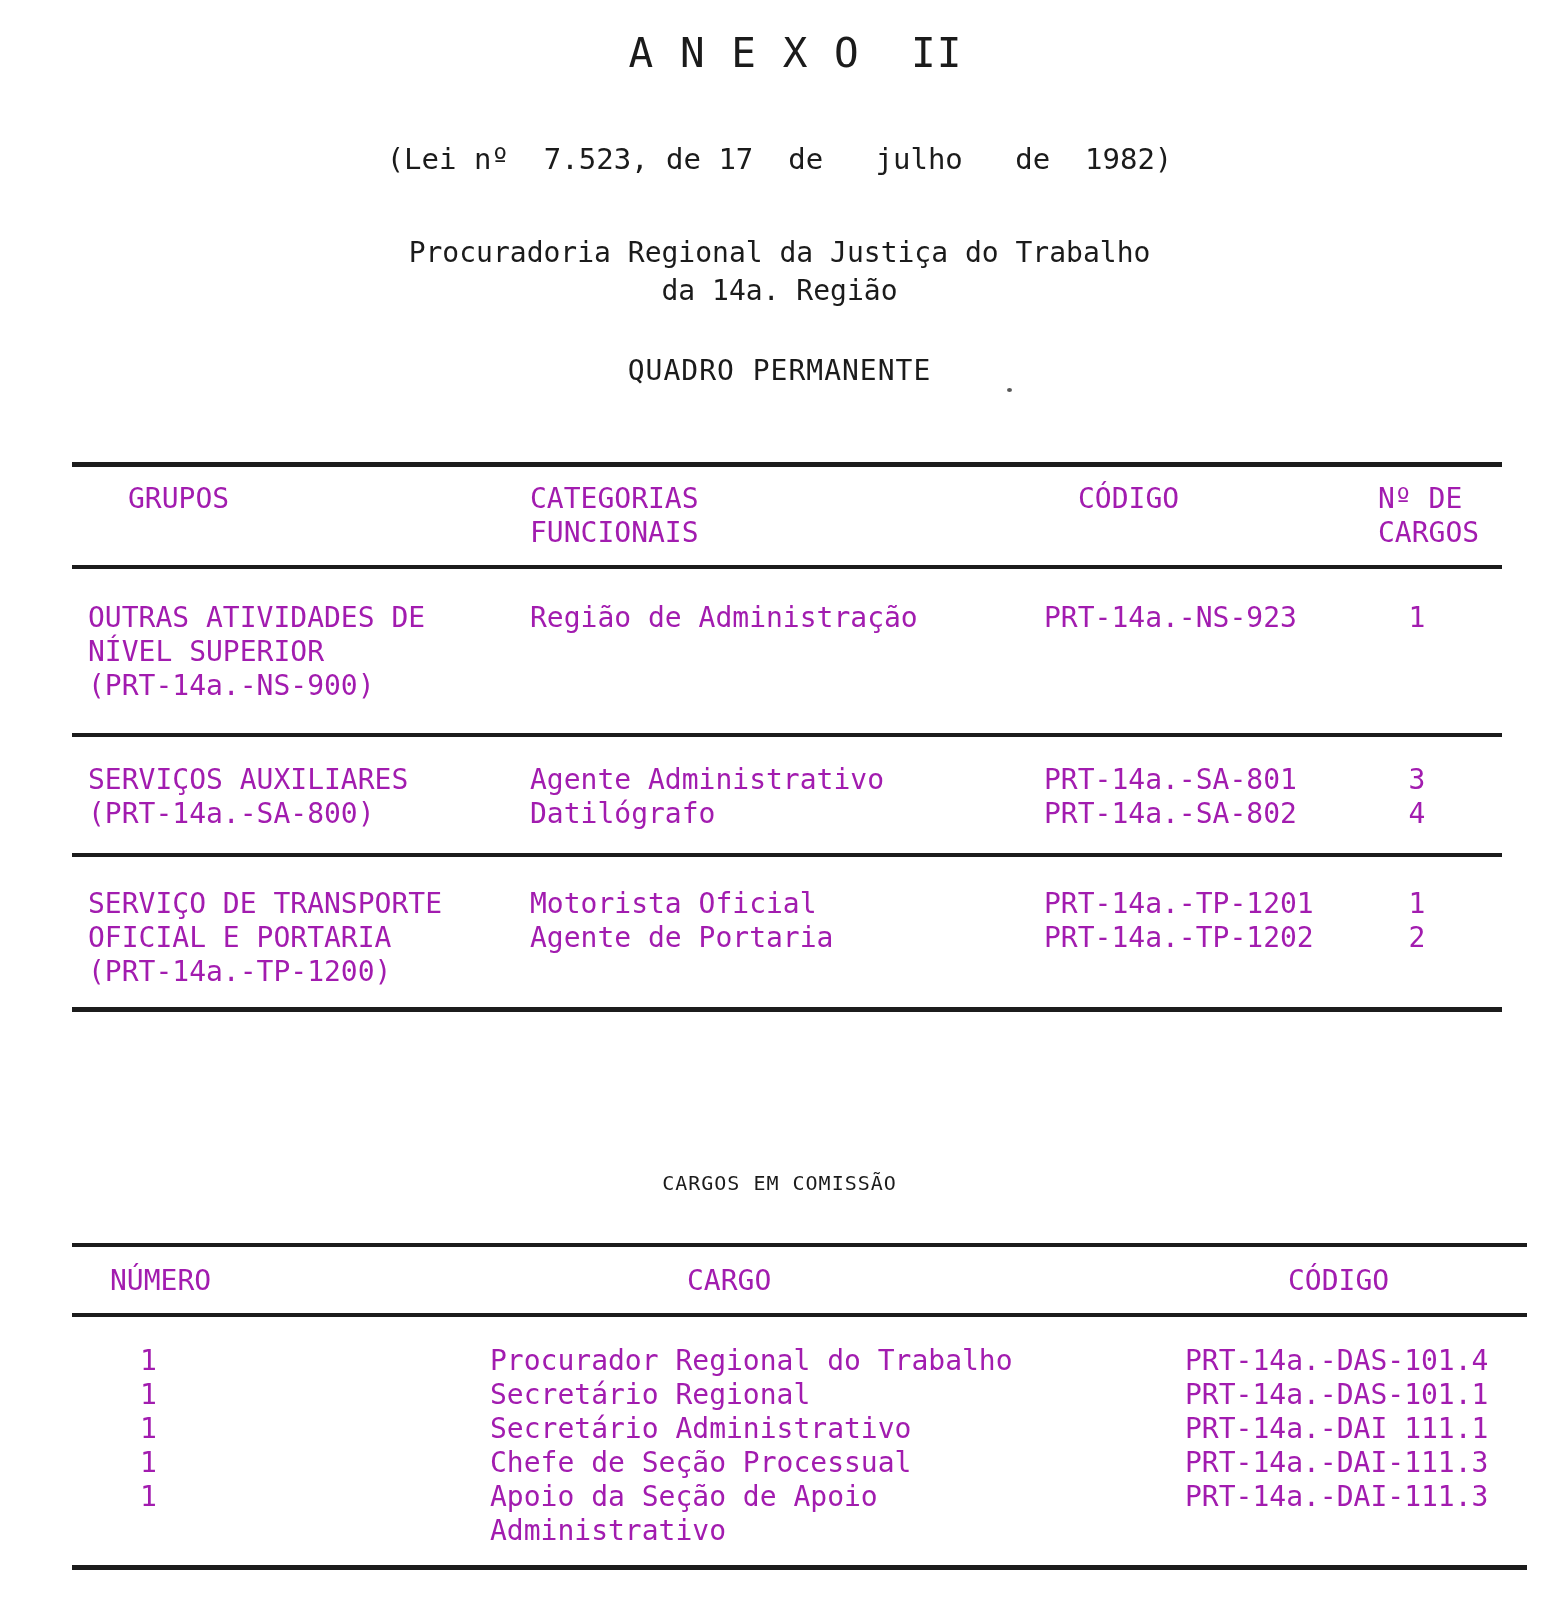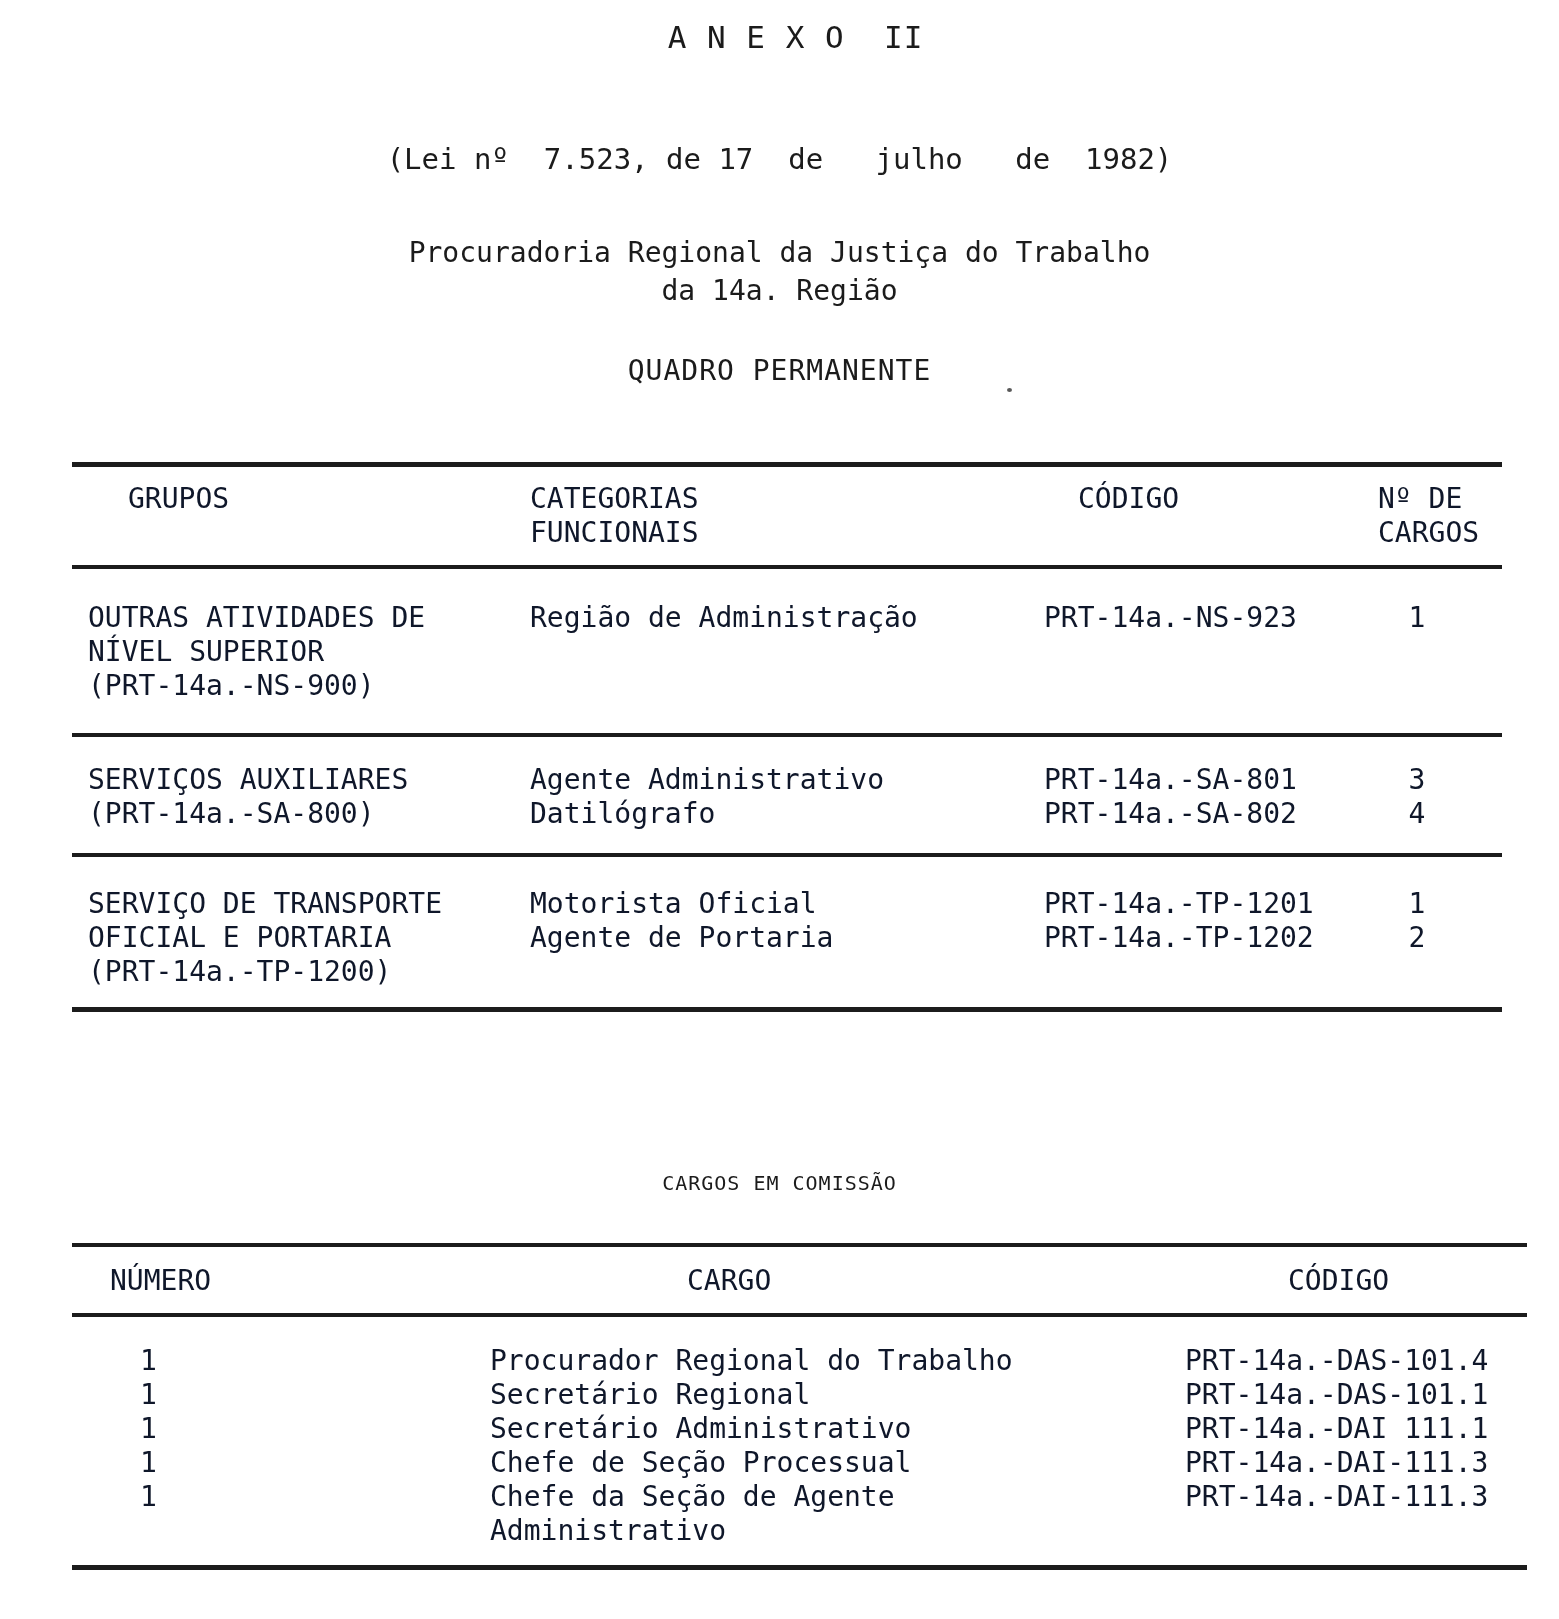--- a/index.html
+++ b/index.html
@@ -15,31 +15,31 @@
     color: #1b1b1b;
     overflow: hidden;
   }
 
   
   .center-line {
     position: absolute; left: 20px; width: 1519px;
     text-align: center; line-height: 1.15;
     white-space: pre-line;
   }
-  .title   { top: 20px;  font-size: 31px; white-space: pre; transform: translateX(16px); letter-spacing: 1px; }
+  .title   { top: 30px;  font-size: 41px; white-space: pre; transform: translateX(16px); letter-spacing: 1px; }
   .law     { top: 143px; font-size: 29px; white-space: pre; }
   .org     { top: 234px; font-size: 28px; line-height: 38px; }
   .quadro  { top: 355px; font-size: 28px; letter-spacing: 1px; }
   .comissao{ top: 1172px; font-size: 20px; letter-spacing: 1px; }
 
   
   .doc-table {
     position: absolute;
     border-collapse: collapse; table-layout: fixed;
-    font-size: 28px; color: #0f172a;
+    font-size: 28px; color: #a21caf;
   }
   .doc-table th, .doc-table td {
     font-weight: normal; vertical-align: top; text-align: left;
     white-space: pre-line; line-height: 34px; padding: 0;
   }
 
   .t1 { top: 462px; left: 72px; width: 1430px; }
   .t1 thead tr { border-top: 5px solid #1c1c1c; border-bottom: 4px solid #1c1c1c; }
   .t1 thead th { padding-top: 15px; padding-bottom: 15px; }
   .t1 .h-grupos     { padding-left: 56px; }
@@ -170,21 +170,21 @@
         <td class="c-cargo">Secretário Administrativo</td>
         <td class="c-codigo">PRT-14a.-DAI 111.1</td>
       </tr>
       <tr>
         <td class="c-numero">1</td>
         <td class="c-cargo">Chefe de Seção Processual</td>
         <td class="c-codigo">PRT-14a.-DAI-111.3</td>
       </tr>
       <tr>
         <td class="c-numero">1</td>
-        <td class="c-cargo">Chefe da Seção de Agente Administrativo</td>
+        <td class="c-cargo">Apoio da Seção de Apoio Administrativo</td>
         <td class="c-codigo">PRT-14a.-DAI-111.3</td>
       </tr>
     </tbody>
   </table>
 
   <div class="artifact-dot"></div>
 
 </div>
 
 </body></html>

